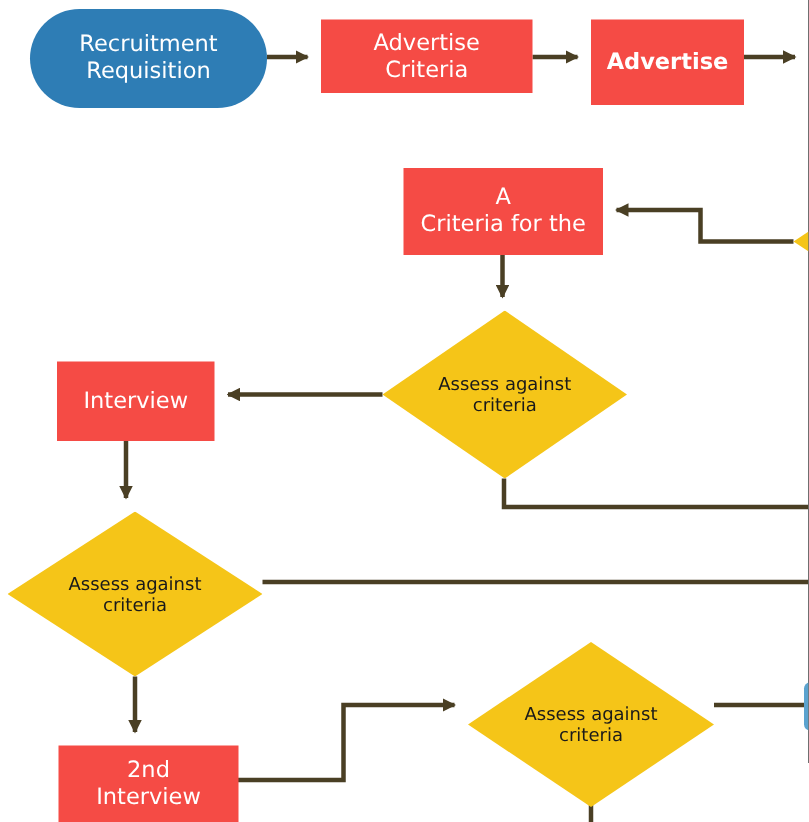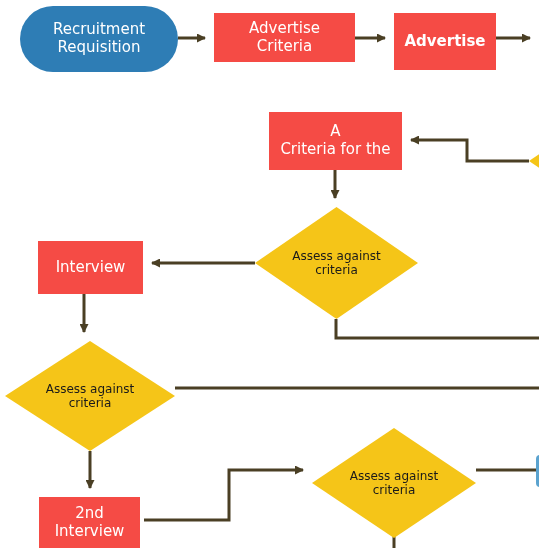--- a/index.html
+++ b/index.html
@@ -164,21 +164,21 @@
   </div>
 
   <div class="node node-decision" style="left:5px; top:341px; width:170px; height:110px;">
     <div class="diamond-shape"></div>
     <div class="diamond-label">
       <div>Assess against</div>
       <div>criteria</div>
     </div>
   </div>
 
-  <div class="node node-process" style="left:39px; top:497px; width:101px; height:51px;">
+  <div class="node node-process" style="left:39px; top:497px; width:120px; height:51px;">
     <div>
       <div>2nd</div>
       <div>Interview</div>
     </div>
   </div>
 
   <div class="node node-decision" style="left:312px; top:428px; width:164px; height:110px;">
     <div class="diamond-shape"></div>
     <div class="diamond-label">
       <div>Assess against</div>

